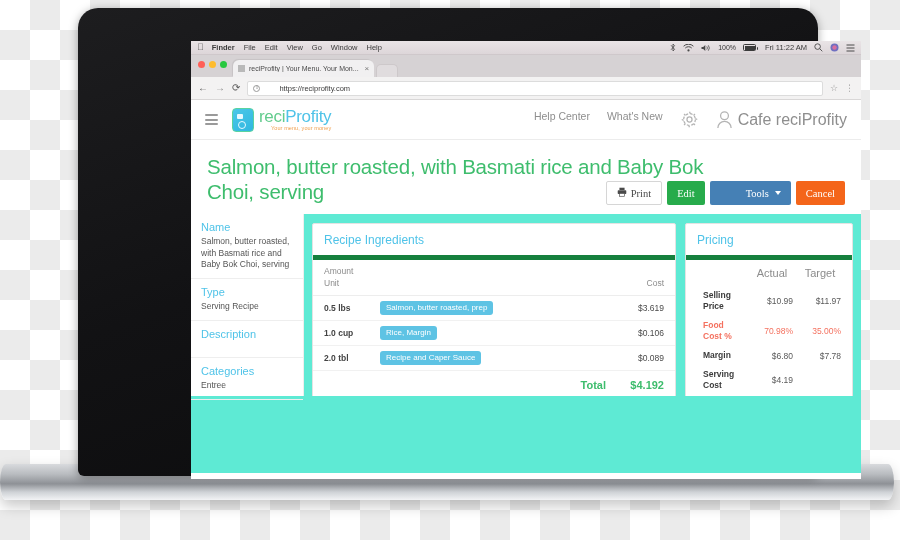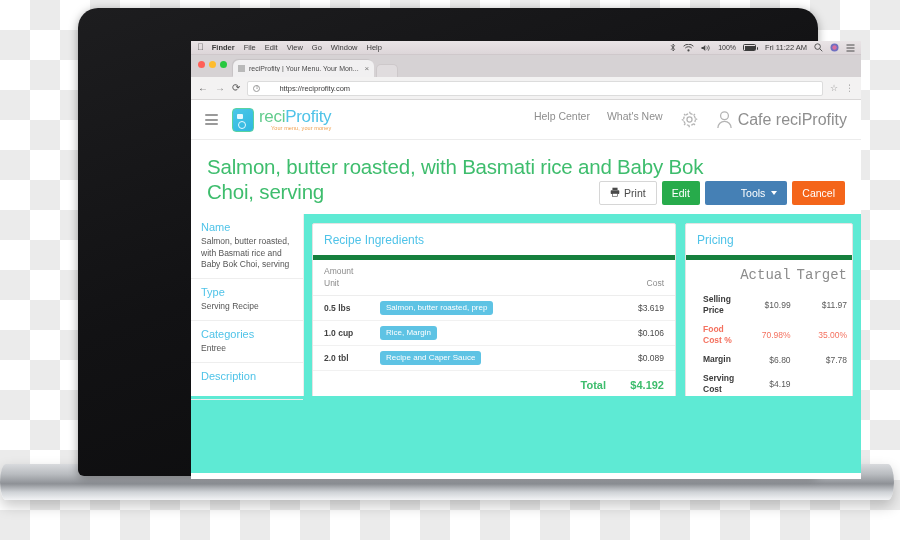--- a/index.html
+++ b/index.html
@@ -138,21 +138,21 @@
 
   
   .titleblock { background: #fff; padding: 14px 16px 10px 16px; position: relative; }
   .pagetitle {
     color: #3ebd6d; font-size: 20.5px; font-weight: normal; line-height: 1.22;
     letter-spacing: -0.2px; max-width: 545px;
   }
   .btnrow { position: absolute; right: 16px; bottom: 9px; display: flex; gap: 5px; }
   .btn {
     height: 24px; display: inline-flex; align-items: center; justify-content: center;
-    padding: 0 10px; font-size: 10.5px; border-radius: 2px; cursor: pointer; white-space: nowrap;
+    padding: 0 10px; font-size: 10.5px; border-radius: 2px; cursor: pointer; white-space: nowrap; font-family: Liberation Serif, serif;
   }
   .btn-print { background: #fff; border: 1px solid #d6d6d6; color: #4a4a4a; gap: 4px; }
   .btn-edit { background: #27ab4b; color: #fff; }
   .btn-tools { background: #4580b5; color: #fff; gap: 6px; padding-left: 36px; }
   .btn-cancel { background: #f4651a; color: #fff; }
   .caret {
     width: 0; height: 0; border-left: 3.5px solid transparent; border-right: 3.5px solid transparent;
     border-top: 4px solid #fff;
   }
 
@@ -186,23 +186,22 @@
     display: inline-block; background: #5ec3e4; color: #fff; font-size: 8px;
     padding: 2.5px 6px; border-radius: 3px; white-space: nowrap;
   }
   .totalrow td { border-bottom: none; padding-top: 8px; padding-bottom: 9px; }
   .totalrow .tl { text-align: right; color: #3ebd6d; font-size: 11px; font-weight: bold; }
   .totalrow .tv { text-align: right; color: #3ebd6d; font-size: 11px; font-weight: bold; }
 
   .pricing { padding: 0 11px 9px 11px; }
   .pricing table { width: 100%; }
   .pricing th {
-    font-weight: normal; color: #8c8c8c; font-size: 14px; text-align: left;
+    font-weight: normal; color: #8c8c8c; font-size: 11px; text-align: center;
     padding: 7px 0 7px 6px;
-    font-family: Liberation Mono, monospace;
   }
   .pricing th.blank { width: 48px; }
   .pricing td { font-size: 8.5px; color: #5a5a5a; text-align: right; padding: 4px 0 4px 6px; }
   .pricing td.rl { text-align: left; font-weight: bold; color: #3c3c3c; line-height: 1.3; }
   .pricing tr.warn td { color: #f4715f; }
   .pricing tr.warn td.rl { color: #f4715f; }
 </style>
 </head>
 <body>
 
@@ -359,27 +358,27 @@
 
         <div class="sidebar">
           <div class="sbsec">
             <div class="sblabel">Name</div>
             <div class="sbvalue">Salmon, butter roasted, with Basmati rice and Baby Bok Choi, serving</div>
           </div>
           <div class="sbsec">
             <div class="sblabel">Type</div>
             <div class="sbvalue">Serving Recipe</div>
           </div>
+          <div class="sbsec" style="padding-bottom:14px;">
+            <div class="sblabel">Description</div>
+            <div class="sbvalue"></div>
+          </div>
           <div class="sbsec">
             <div class="sblabel">Categories</div>
             <div class="sbvalue">Entree</div>
-          </div>
-          <div class="sbsec" style="padding-bottom:14px;">
-            <div class="sblabel">Description</div>
-            <div class="sbvalue"></div>
           </div>
         </div>
 
         <div class="main">
 
           <div class="col-left">
             <div class="card">
               <div class="cardtitle">Recipe Ingredients</div>
               <table class="ing">
                 <thead>

